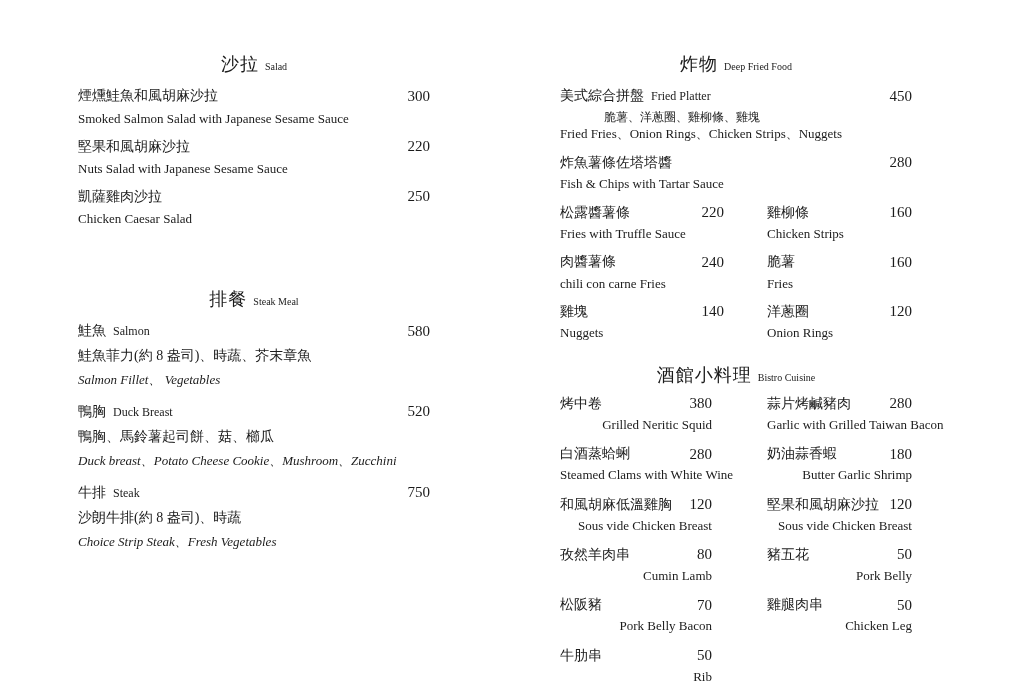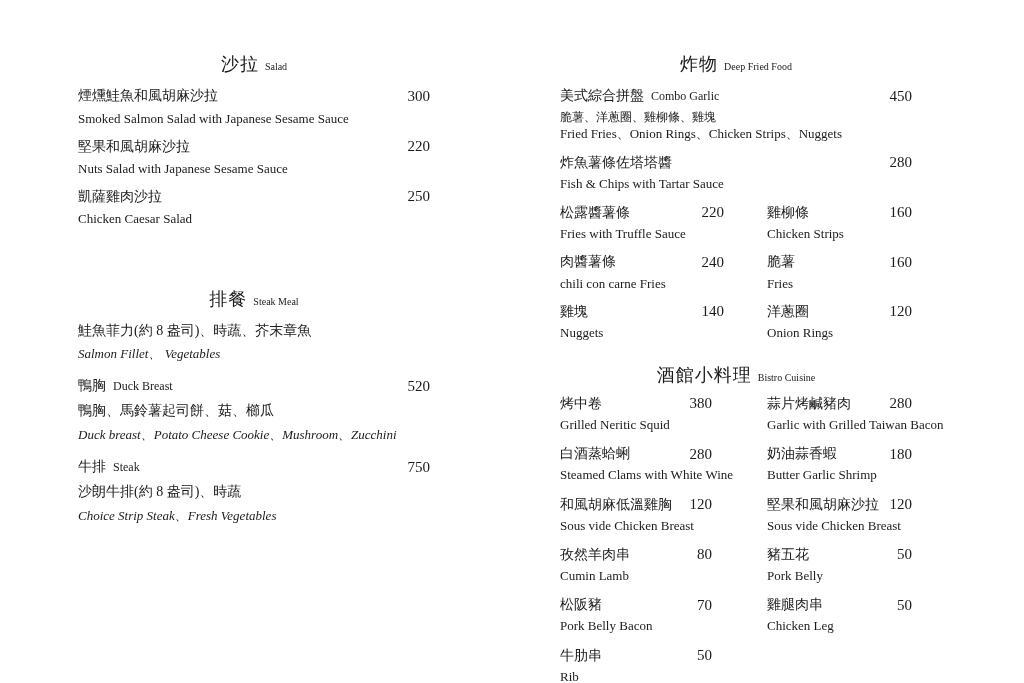--- a/index.html
+++ b/index.html
@@ -15,21 +15,21 @@
 
   .sec-title{margin:0 0 10px 0;font-weight:normal;text-align:center;line-height:1.2;}
   .t-zh{font-size:18px;letter-spacing:1px;text-align:right;}
   .t-en{font-size:10px;margin-left:6px;}
 
   .item .row{display:flex;justify-content:space-between;align-items:center;line-height:1.25;margin-bottom:5px;white-space:nowrap;}
   .nm{font-size:14px;}
   .ensub{font-size:12px;margin-left:7px;}
   .pr{font-size:15px;}
   .dz{font-size:14px;line-height:1.25;margin-bottom:7px;white-space:nowrap;}
-  .dz-sm{font-size:12px;line-height:1.25;margin-bottom:1px;white-space:nowrap;}
+  .dz-sm{font-size:12px;line-height:1.25;margin-bottom:1px;white-space:nowrap;margin-left:44px;}
   .de{font-size:13px;line-height:1.2;margin-bottom:11px;white-space:nowrap;}
 
   
   .sec-salad .de{margin-bottom:11px;}
   
   .sec-steak{margin-top:56px;}
   .sec-steak .row{margin-bottom:7px;}
   .sec-steak .de{margin-bottom:15px;font-style:italic;}
   
   .sec-fried .item-full .row{margin-bottom:4px;}
@@ -37,21 +37,21 @@
   
   .subgrid{display:flex;justify-content:space-between;}
   .sub-l{width:164px;}
   .sub-r{width:145px;}
   .sec-bistro .sub-l{width:152px;}
   .sub .row{margin-bottom:4px;}
   .sub .de{margin-bottom:11px;}
   
   .sec-bistro{margin-top:7px;}
   .sec-bistro .sec-title{margin-bottom:7px;}
-  .sec-bistro .sub .de{margin-bottom:12px;}
+  .sec-bistro .sub .de{margin-bottom:12px;text-align:right;}
 </style>
 </head>
 <body>
 
 <div class="page">
 
   <div class="col col-left">
 
     <div class="sec-salad">
       <h2 class="sec-title">
@@ -82,20 +82,24 @@
         <div class="de">Chicken Caesar Salad</div>
       </div>
     </div>
 
     <div class="sec-steak">
       <h2 class="sec-title">
         <span class="t-zh">排餐</span><span class="t-en">Steak Meal</span>
       </h2>
 
       <div class="item">
+        <div class="row">
+          <span class="nm"><span>鮭魚</span><span class="ensub">Salmon</span></span>
+          <span class="pr">580</span>
+        </div>
         <div class="dz">鮭魚菲力(約 8 盎司)、時蔬、芥末章魚</div>
         <div class="de">Salmon Fillet、 Vegetables</div>
       </div>
 
       <div class="item">
         <div class="row">
           <span class="nm"><span>鴨胸</span><span class="ensub">Duck Breast</span></span>
           <span class="pr">520</span>
         </div>
         <div class="dz">鴨胸、馬鈴薯起司餅、菇、櫛瓜</div>
@@ -115,21 +119,21 @@
 
   <div class="col col-right">
 
     <div class="sec-fried">
       <h2 class="sec-title">
         <span class="t-zh">炸物</span><span class="t-en">Deep Fried Food</span>
       </h2>
 
       <div class="item item-full">
         <div class="row">
-          <span class="nm"><span>美式綜合拼盤</span><span class="ensub">Combo Garlic</span></span>
+          <span class="nm"><span>美式綜合拼盤</span><span class="ensub">Fried Platter</span></span>
           <span class="pr">450</span>
         </div>
         <div class="dz-sm">脆薯、洋蔥圈、雞柳條、雞塊</div>
         <div class="de">Fried Fries、Onion Rings、Chicken Strips、Nuggets</div>
       </div>
 
       <div class="item item-full">
         <div class="row">
           <span class="nm">炸魚薯條佐塔塔醬</span>
           <span class="pr">280</span>

